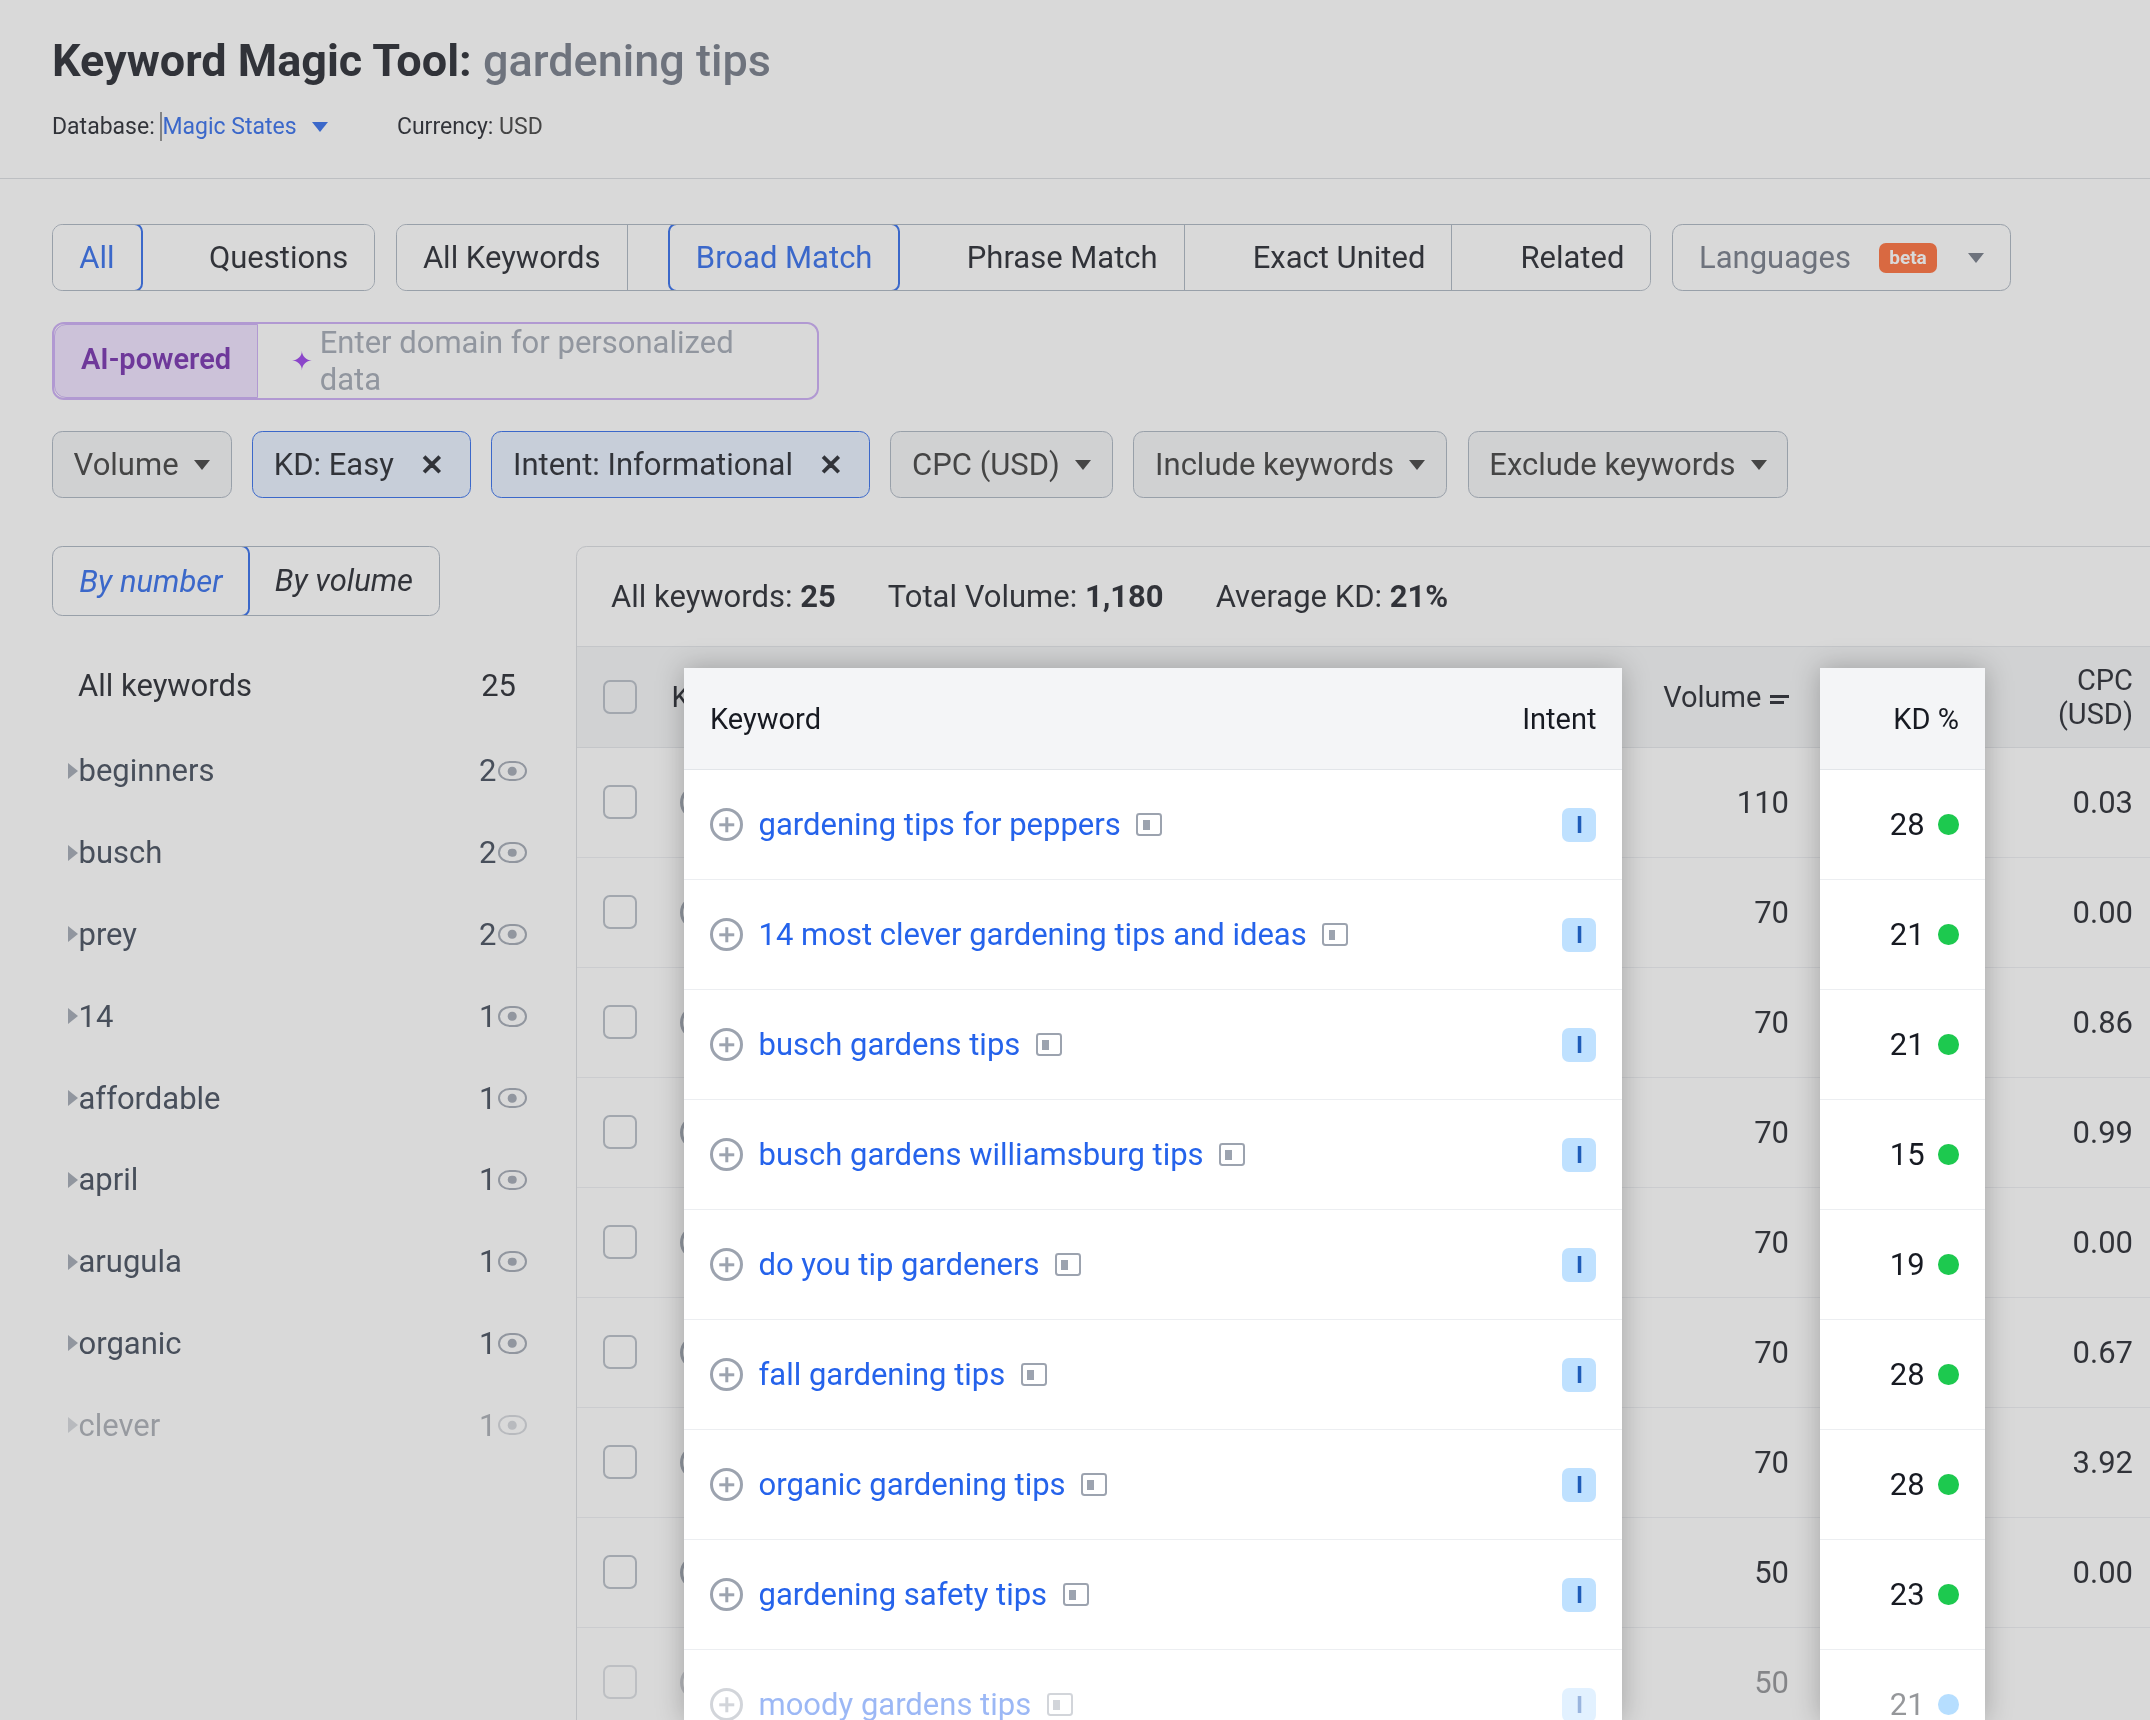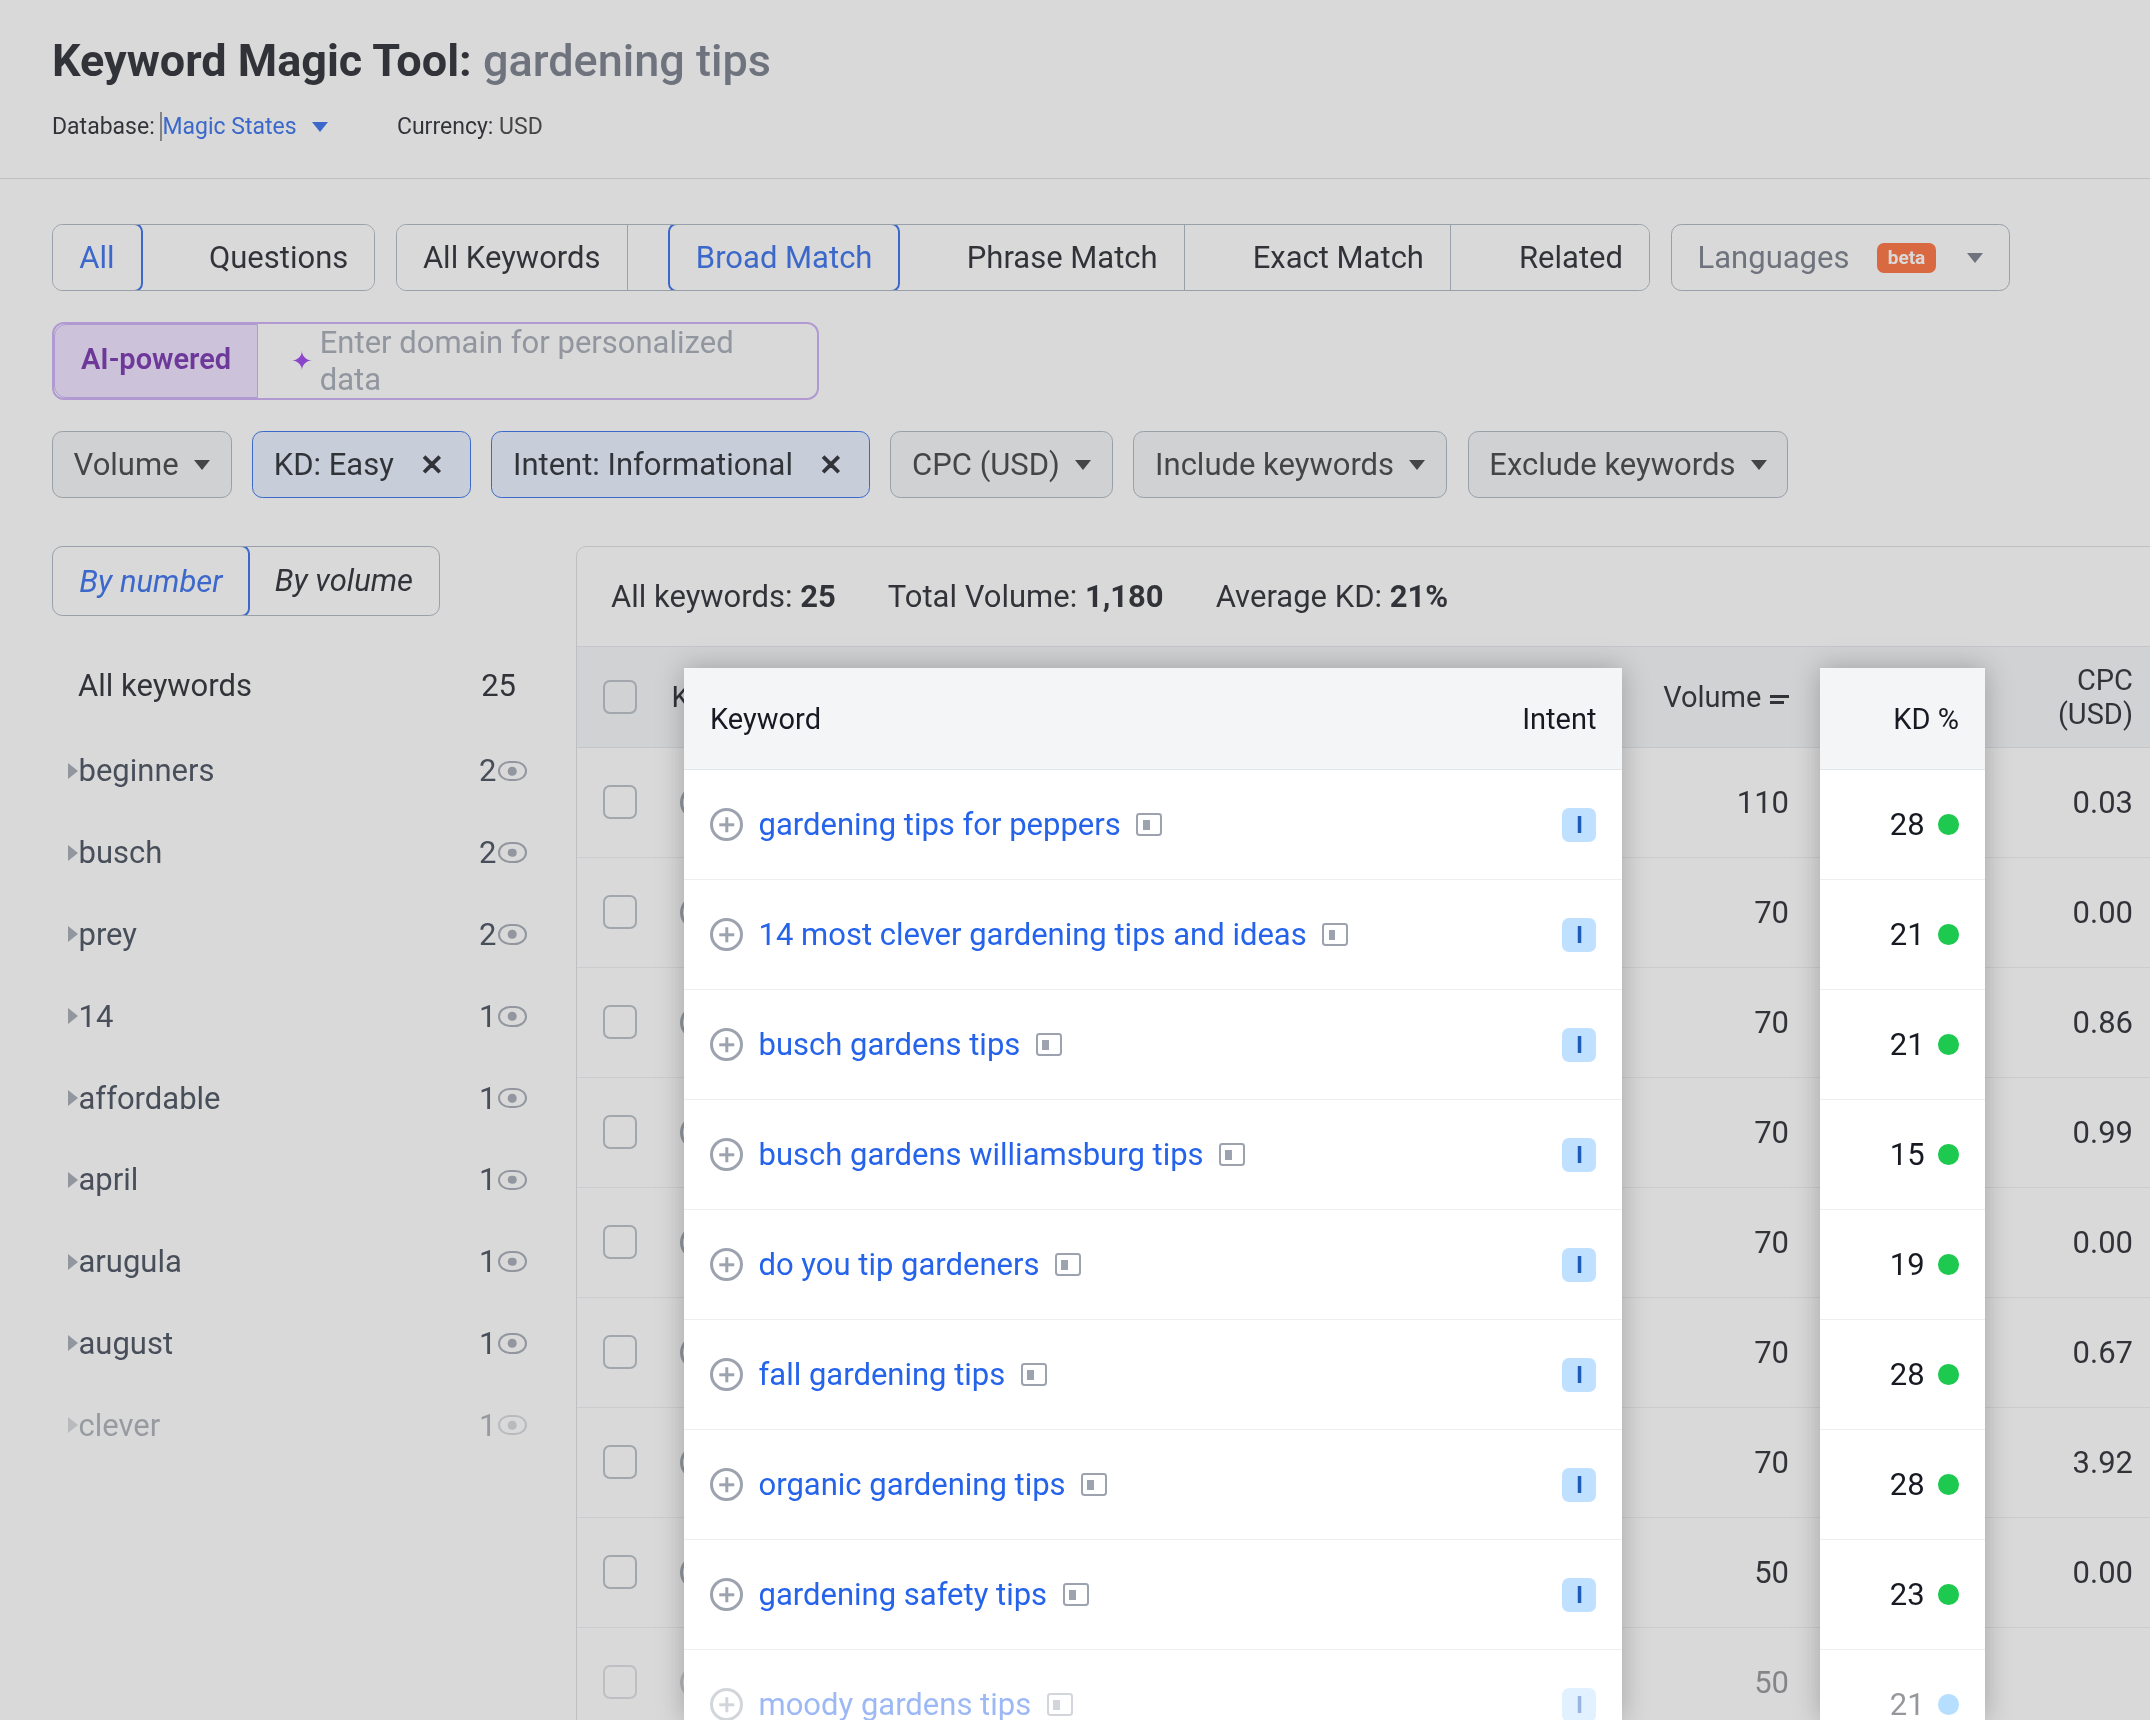--- a/index.html
+++ b/index.html
@@ -165,21 +165,21 @@
 <div class="toolbar">
   <div class="row">
     <div class="seg-group">
       <div class="seg-item active-blue">All</div>
       <div class="seg-item">Questions</div>
     </div>
     <div class="seg-group">
       <div class="seg-item">All Keywords</div>
       <div class="seg-item active-blue">Broad Match</div>
       <div class="seg-item">Phrase Match</div>
-      <div class="seg-item">Exact Match</div>
+      <div class="seg-item">Exact United</div>
       <div class="seg-item">Related</div>
     </div>
     <div class="pill-btn muted">
       <span>Languages</span>
       <span class="badge-beta">beta</span>
       <span class="chevron-down"></span>
     </div>
   </div>
 
   <div class="row">
@@ -269,21 +269,21 @@
           <span class="eye"></span>
         </div>
         <div class="side-item">
           <span class="chev"></span>
           <span class="lbl">arugula</span>
           <span class="cnt">1</span>
           <span class="eye"></span>
         </div>
         <div class="side-item">
           <span class="chev"></span>
-          <span class="lbl">august</span>
+          <span class="lbl">organic</span>
           <span class="cnt">1</span>
           <span class="eye"></span>
         </div>
         <div class="side-item faded-last" style="opacity: 0.45;">
           <span class="chev"></span>
           <span class="lbl">clever</span>
           <span class="cnt">1</span>
           <span class="eye"></span>
         </div>
       </div>

